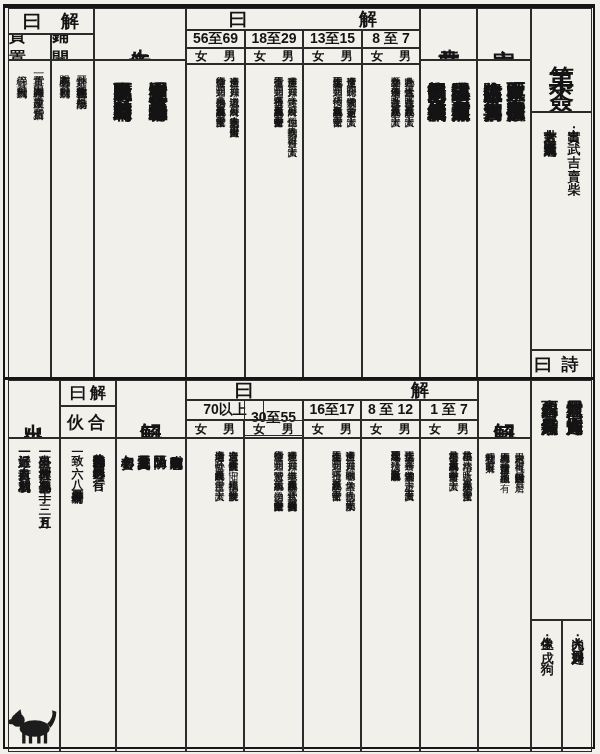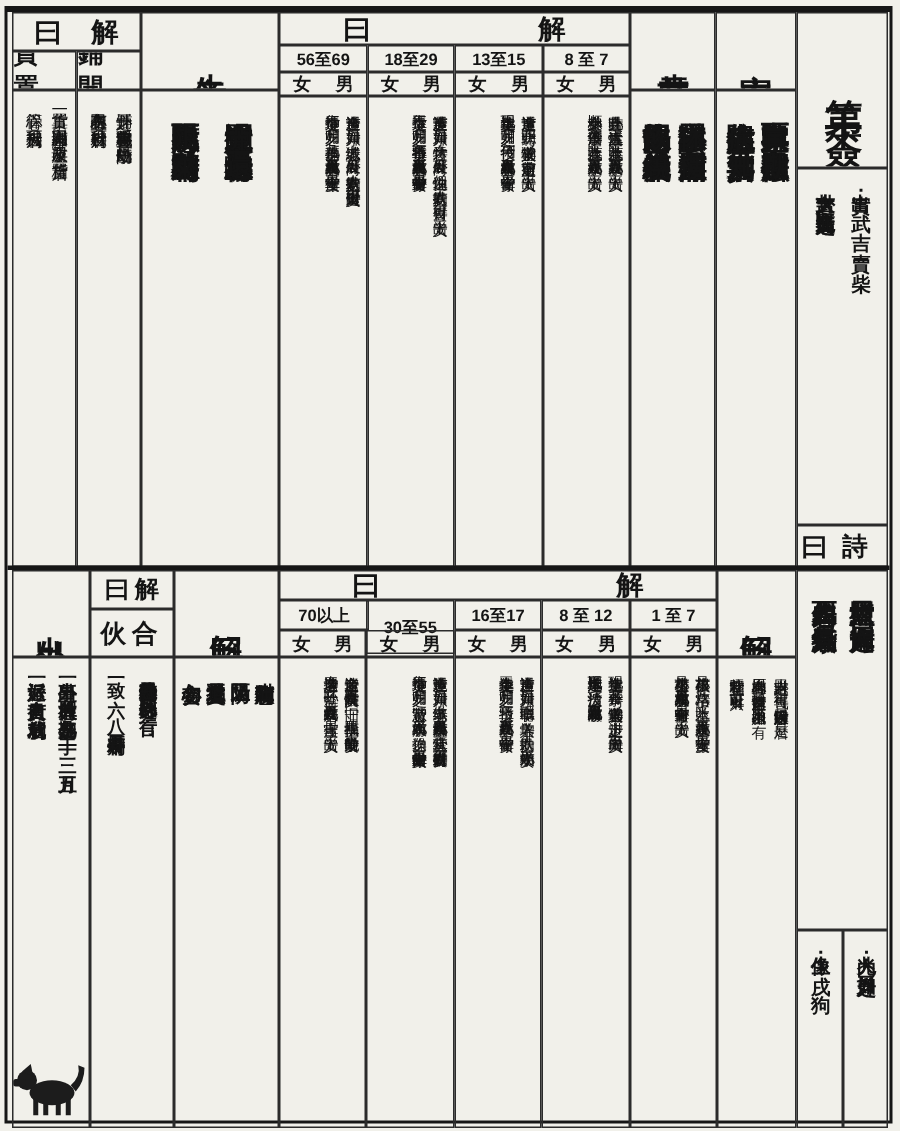--- a/index.html
+++ b/index.html
@@ -12,21 +12,21 @@
   
   .vhdr{display:flex;align-items:center;justify-content:center;writing-mode:vertical-rl;
         font-weight:bold;font-size:22px;letter-spacing:3px;}
   
   .hhdr{display:flex;align-items:center;justify-content:center;font-weight:bold;
         font-size:17px;letter-spacing:4px;}
   
   .hdr-span{display:flex;align-items:center;justify-content:space-between;
             font-weight:bold;font-size:18px;}
   .range{display:flex;align-items:center;justify-content:center;font-weight:bold;
-         font-size:11px;font-family:"Liberation Sans",sans-serif;}
+         font-size:14px;font-family:"Liberation Sans",sans-serif;}
   .fm{display:flex;align-items:center;justify-content:space-around;font-weight:bold;
       font-size:12px;}
   
   .vlines{display:flex;flex-direction:row-reverse;justify-content:space-evenly;
           align-items:flex-start;padding:6px 2px;}
   .vl{writing-mode:vertical-rl;}
   .big{font-size:19px;font-weight:bold;line-height:1.1;}
   .mid{font-size:13px;font-weight:bold;line-height:1.25;}
   .poembig{font-size:17px;font-weight:bold;line-height:1.2;}
   .smtext{font-size:11px;line-height:1.25;}
@@ -152,21 +152,21 @@
     <div class="vl">生意初时利薄</div>
     <div class="vl">又防阻隔</div>
     <div class="vl">交易宜从正道</div>
     <div class="vl">勿贪心妄</div>
   </div>
 
   <div class="cell hdr-span" style="left:186px;top:380px;width:292px;height:20px;padding:0 48px;">
     <span>曰</span>
     <span>解</span>
   </div>
-  <div class="cell range" style="left:186px;top:400px;width:60px;height:20px;">70以上</div>
+  <div class="cell range" style="left:186px;top:400px;width:78px;height:20px;">70以上</div>
   <div class="cell range" style="left:244px;top:400px;width:59px;height:36px;">30至55</div>
   <div class="cell range" style="left:303px;top:400px;width:58px;height:20px;">16至17</div>
   <div class="cell range" style="left:361px;top:400px;width:59px;height:20px;">8 至 12</div>
   <div class="cell range" style="left:420px;top:400px;width:58px;height:20px;">1 至 7</div>
 
   <div class="cell fm" style="left:186px;top:420px;width:58px;height:18px;">
     <span>女</span>
     <span>男</span>
   </div>
   <div class="cell fm" style="left:244px;top:420px;width:59px;height:18px;">

